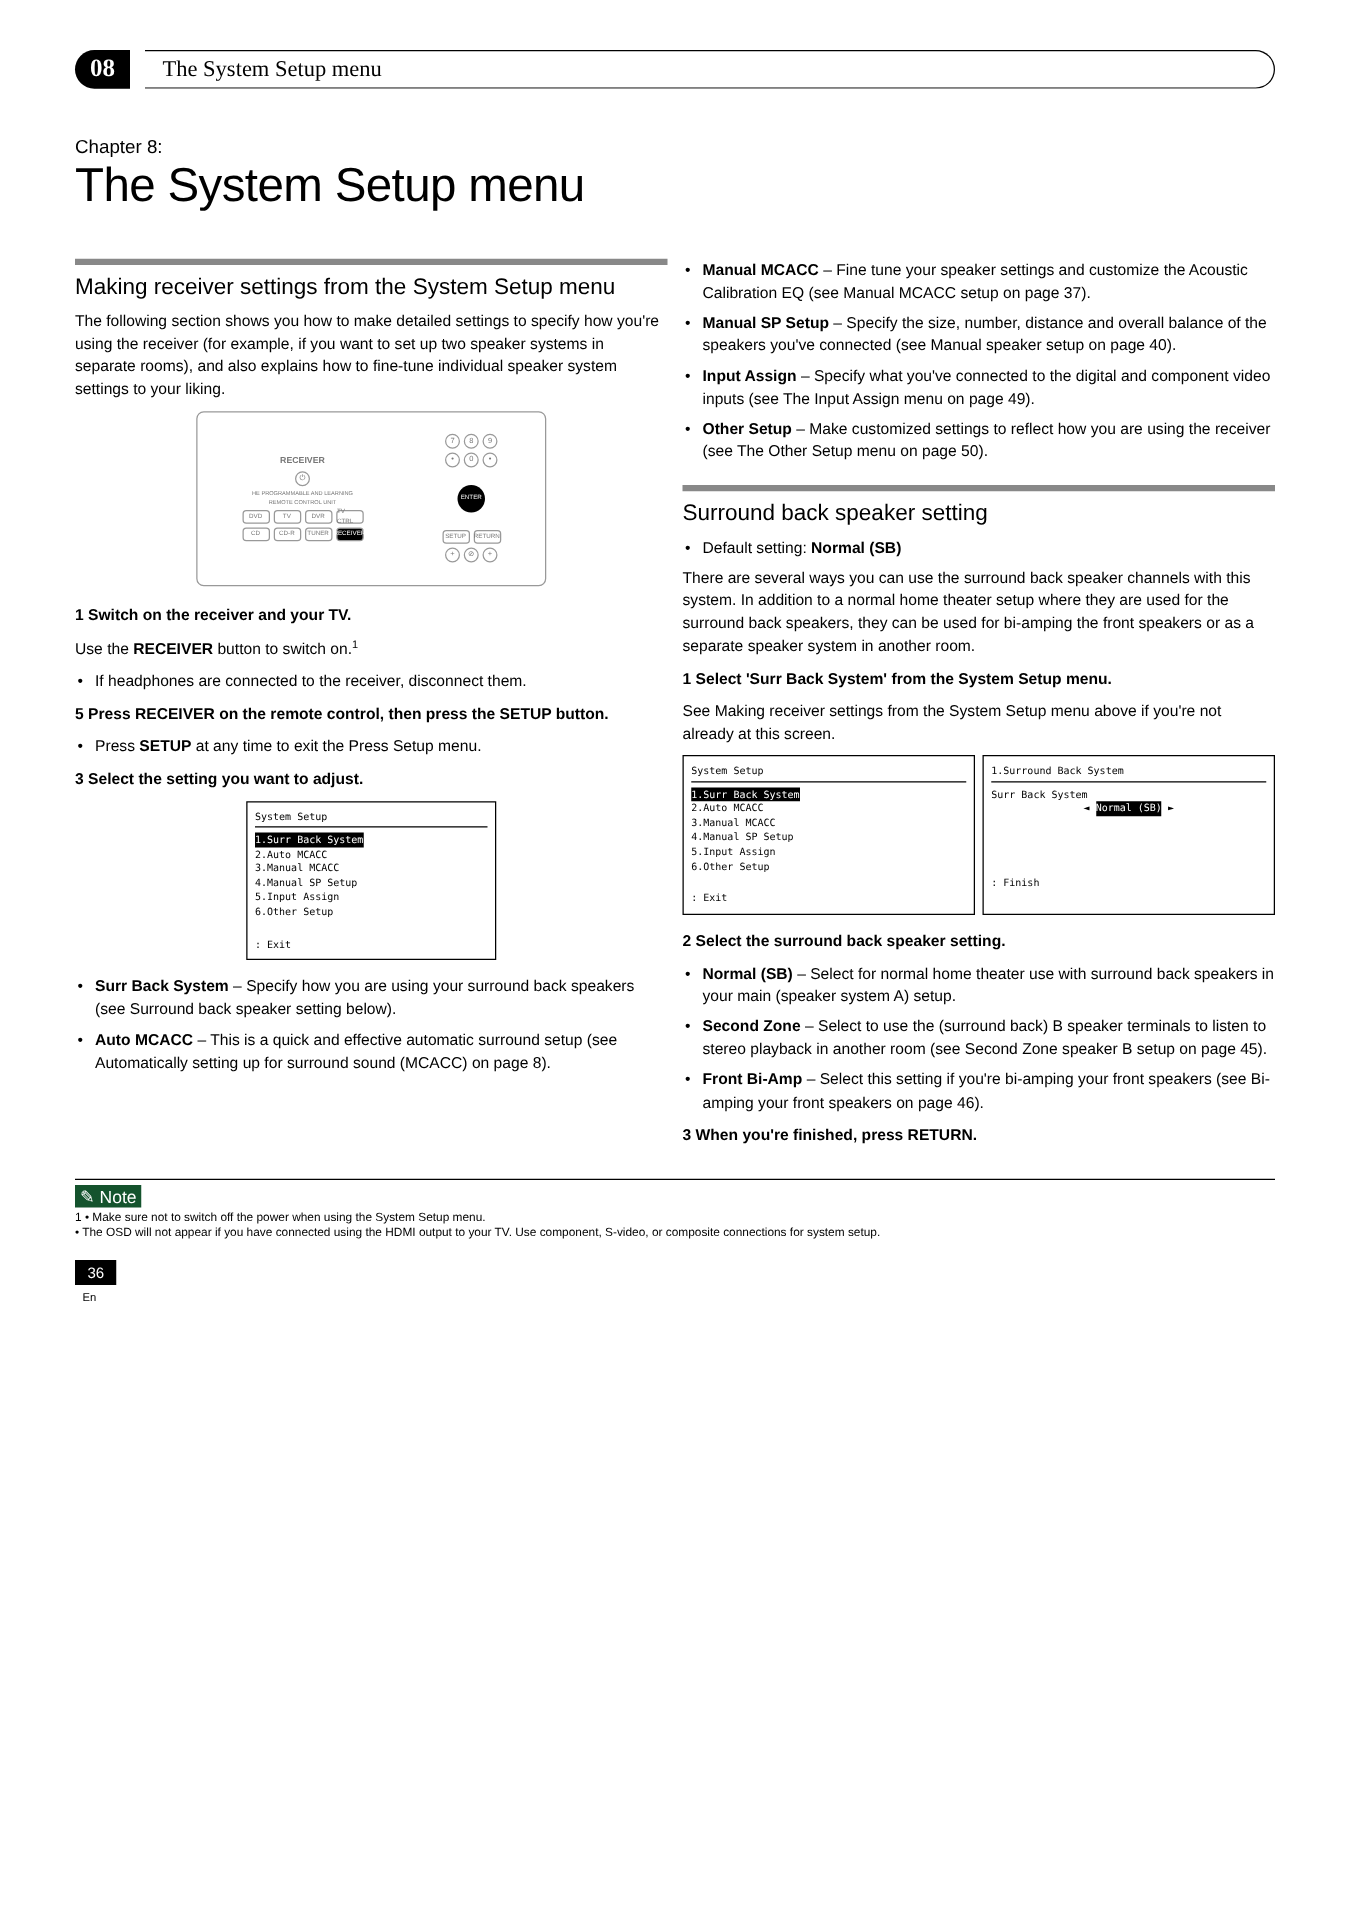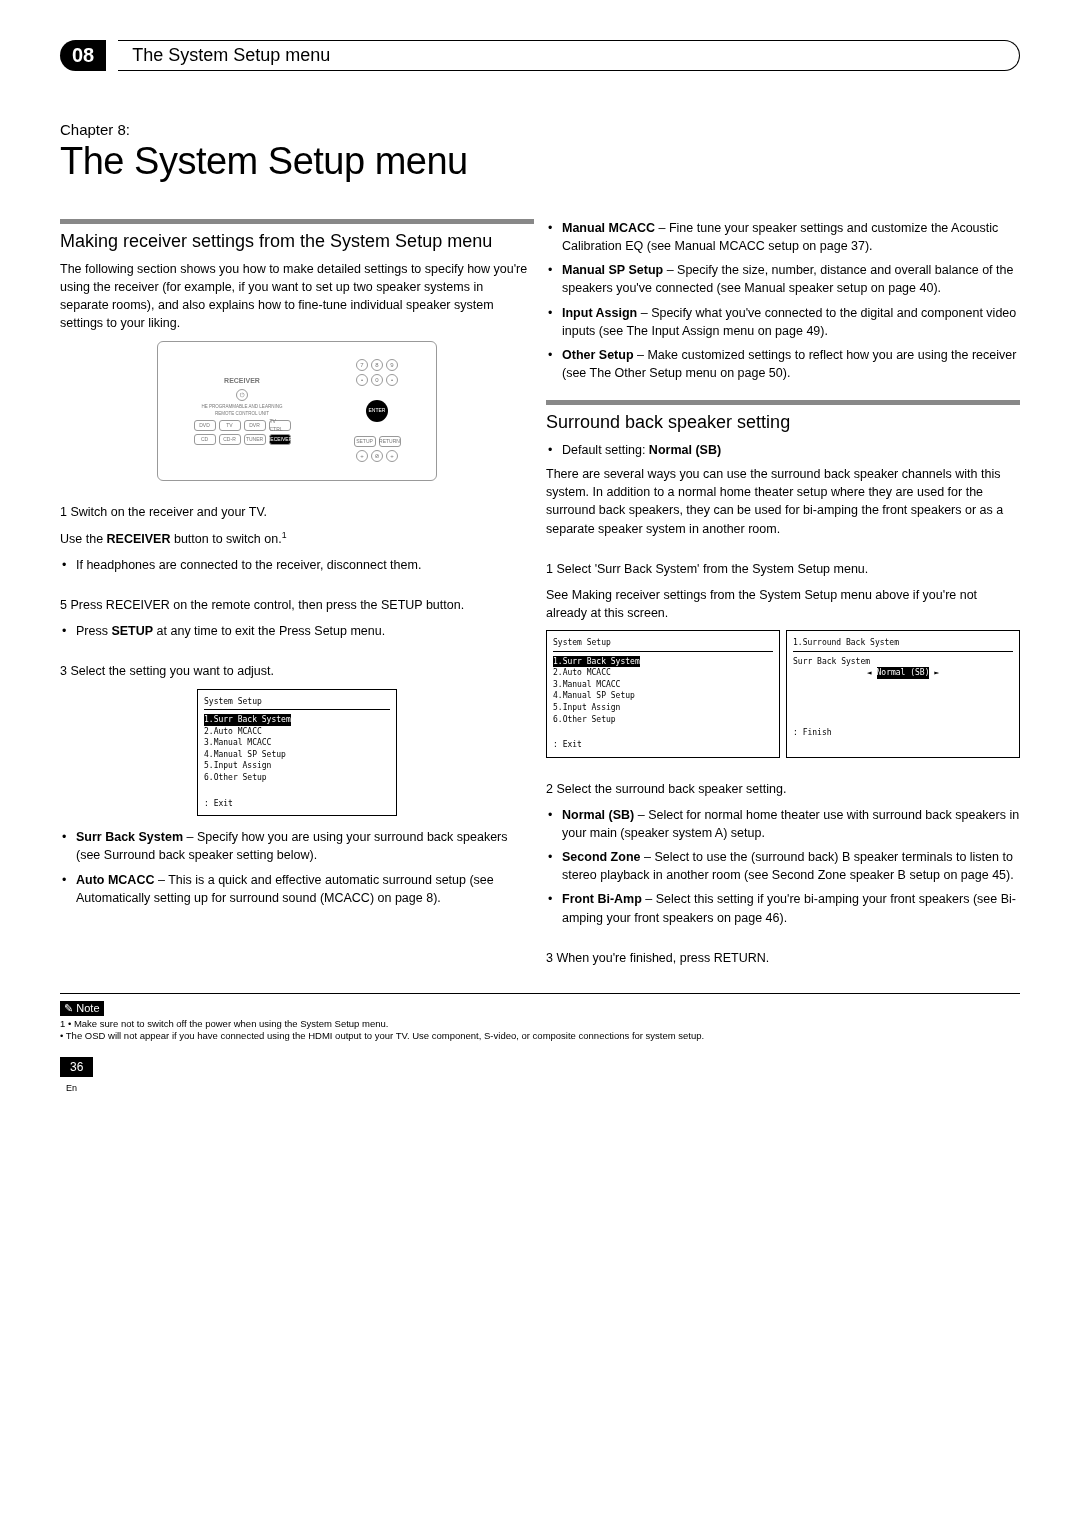--- a/index.html
+++ b/index.html
@@ -1,43 +1,43 @@
 <!DOCTYPE html>
 <html><head>
 <meta charset="utf-8">
 <style>
   * { box-sizing: border-box; margin: 0; padding: 0; }
   body { font-family: Arial, Helvetica, sans-serif; background: #fff; color: #000; width: 1080px; margin: 0 auto; padding: 40px 60px 60px 60px; }
-  .header-row { display: flex; align-items: flex-end; margin-bottom: 50px; }
+  .header-row { display: flex; align-items: flex-end; margin-bottom: 38px; font-family: Liberation Serif, serif; }
   .chapter-badge { background: #000; color: #fff; font-size: 20px; font-weight: bold; padding: 4px 12px; border-radius: 16px 0 0 16px; margin-right: 12px; }
   .header-title-wrap { flex: 1; border: 1px solid #000; border-radius: 0 16px 16px 0; border-left: none; padding: 4px 14px; font-size: 18px; }
   .chapter-label { font-size: 15px; margin-bottom: 2px; margin-top: 30px; }
   .page-title { font-size: 38px; font-weight: 300; letter-spacing: -0.5px; margin-bottom: 28px; }
   .columns { display: flex; gap: 12px; }
   .col { flex: 1; font-size: 12.5px; line-height: 1.45; }
   .section-head { font-size: 18px; font-weight: 400; margin: 8px 0 6px 0; border-top: 5px solid #888; padding-top: 4px; }
   p { margin-bottom: 8px; }
-  .step { font-weight: normal; margin-top: 22px; }
+  .step { font-weight: bold; margin-top: 8px; }
   .bullet { padding-left: 16px; position: relative; margin-bottom: 6px; }
   .bullet::before { content: "•"; position: absolute; left: 2px; }
   .osd-box { border: 1px solid #000; width: 200px; margin: 8px auto 12px auto; font-size: 8px; font-family: monospace; padding: 6px; }
   .osd-title { font-weight: normal; border-bottom: 1px solid #000; margin-bottom: 4px; padding-bottom: 2px; }
   .osd-sel { background: #000; color: #fff; display: inline-block; }
   .osd-ft { text-align: left; margin-top: 14px; }
   .osd-pair { display: flex; gap: 6px; justify-content: center; margin: 8px 0 12px 0; }
   .osd-pair .osd-box { margin: 0; flex: 1; width: auto; }
   .remote-box { border: 1px solid #999; border-radius: 6px; width: 280px; height: 140px; margin: 8px auto 14px auto; display: flex; font-size: 6px; color: #777; align-items: center; justify-content: space-around; padding: 4px; }
   .remote-left, .remote-right { display:flex; flex-direction:column; align-items:center; gap:3px; }
   .rc-row { display:flex; gap:3px; }
   .rc-btn { border:1px solid #999; border-radius:3px; width:22px; height:11px; font-size:5px; display:flex; align-items:center; justify-content:center; }
   .rc-circ { border:1px solid #999; border-radius:50%; width:12px; height:12px; display:flex; align-items:center; justify-content:center; font-size:6px; }
   .rc-dpad { width:44px; height:44px; position:relative; }
   .rc-dpad .enter { position:absolute; width:22px; height:22px; background:#000; color:#fff; border-radius:50%; top:11px; left:11px; font-size:5px; display:flex; align-items:center; justify-content:center;}
   .footnote-sep { border-top: 1px solid #000; margin-top: 18px; padding-top: 4px; }
-  .note-label { background:#000000; color:#fff; font-size:11px; padding:1px 4px; display:inline-block; }
+  .note-label { background:#14532d; color:#fff; font-size:14px; padding:1px 4px; display:inline-block; }
   .note-label::before { content:"✎ "; }
   .footnotes { font-size: 9.5px; line-height: 1.3; margin-top: 2px; }
   .page-num-wrap { margin-top: 14px; }
   .page-num { background:#000; color:#fff; font-size:12px; padding:3px 10px; display:inline-block; }
   .lang { font-size:9px; margin-left:6px; }
   b { font-weight:bold; }
   sup { font-size: 0.7em; }
 </style>
 </head>
 <body>

